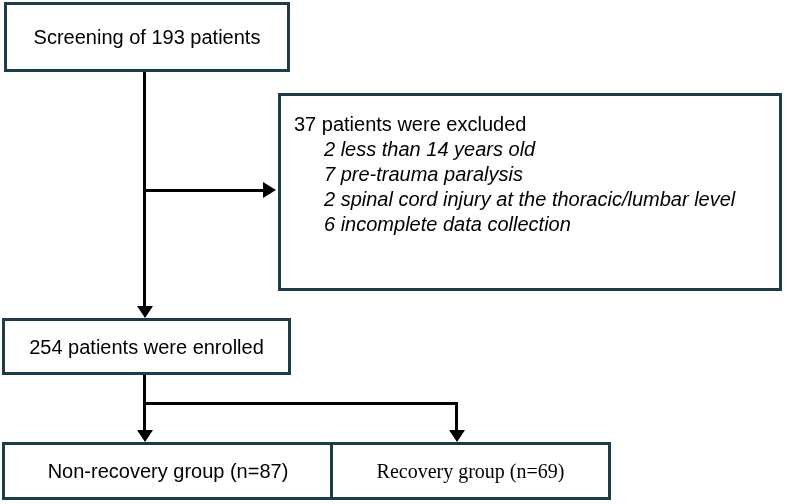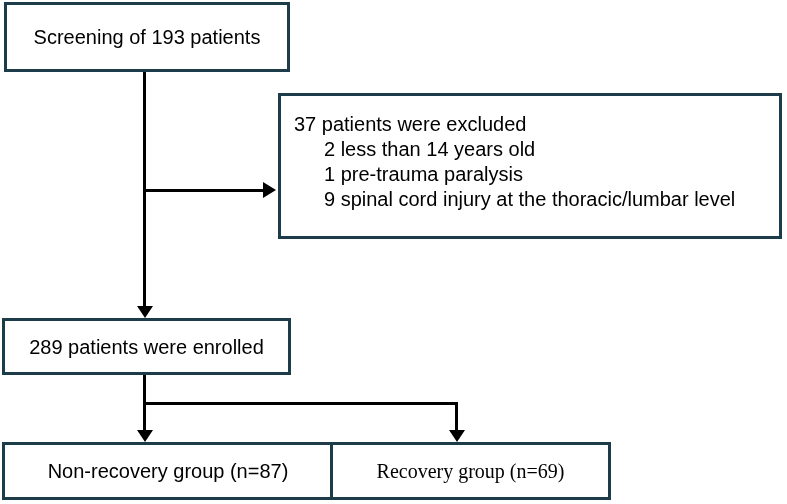--- a/index.html
+++ b/index.html
@@ -30,28 +30,28 @@
     font-size: 20px;
     line-height: 1.2;
   }
   .box.center {
     display: flex;
     align-items: center;
     justify-content: center;
     text-align: right;
   }
   #box-screening   { left: 4px;   top: 2px;   width: 286px; height: 70px; }
-  #box-excluded    { left: 278px; top: 93px;  width: 504px; height: 146px;
+  #box-excluded    { left: 278px; top: 93px;  width: 504px; height: 198px;
                      padding: 16px 8px 0 13px; }
   #box-enrolled    { left: 2px;   top: 318px; width: 289px; height: 57px; }
   #box-nonrecovery { left: 2px;   top: 442px; width: 332px; height: 58px; }
   #box-recovery    { left: 330px; top: 442px; width: 281px; height: 58px; font-family: Liberation Serif, serif; }
 
   .excl-line { line-height: 25px; white-space: nowrap; }
-  .excl-item { padding-left: 30px; }
+  .excl-item { padding-left: 30px; font-style: italic; }
 
   .line {
     position: absolute;
     background: var(--connector-color);
   }
   
   #line-v1 { left: 143px; top: 72px;  width: 3px;  height: 235px; }
   
   #line-h1 { left: 143px; top: 189px; width: 121px; height: 3px; }
   
@@ -86,26 +86,27 @@
 
 <div id="canvas">
 
   <div class="box center" id="box-screening">
     <span>Screening of 193 patients</span>
   </div>
 
   <div class="box" id="box-excluded">
     <div class="excl-line">37 patients were excluded</div>
     <div class="excl-line excl-item">2 less than 14 years old</div>
-    <div class="excl-line excl-item">1 pre-trauma paralysis</div>
-    <div class="excl-line excl-item">9 spinal cord injury at the thoracic/lumbar level</div>
+    <div class="excl-line excl-item">7 pre-trauma paralysis</div>
+    <div class="excl-line excl-item">2 spinal cord injury at the thoracic/lumbar level</div>
+    <div class="excl-line excl-item">6 incomplete data collection</div>
   </div>
 
   <div class="box center" id="box-enrolled">
-    <span>289 patients were enrolled</span>
+    <span>254 patients were enrolled</span>
   </div>
 
   <div class="box center" id="box-nonrecovery">
     <span>Non-recovery group (n=87)</span>
   </div>
 
   <div class="box center" id="box-recovery">
     <span>Recovery group (n=69)</span>
   </div>
 

